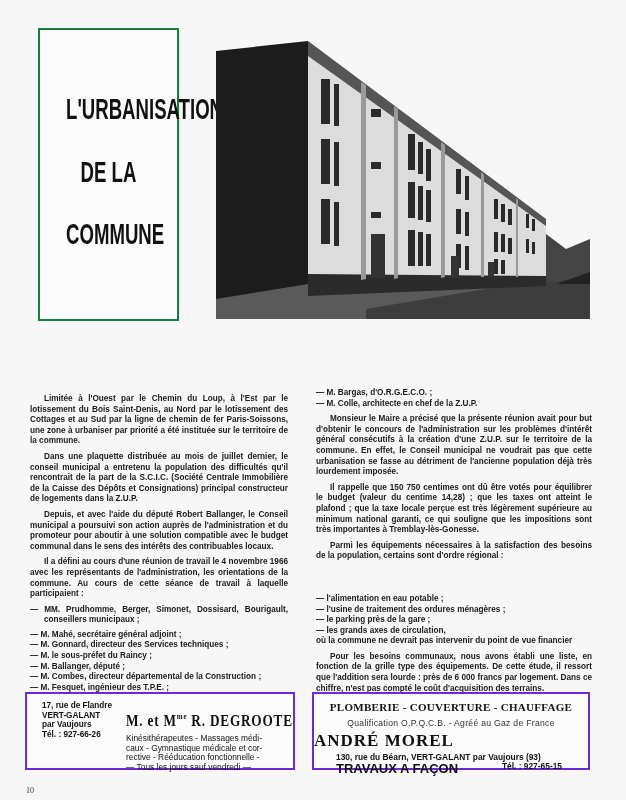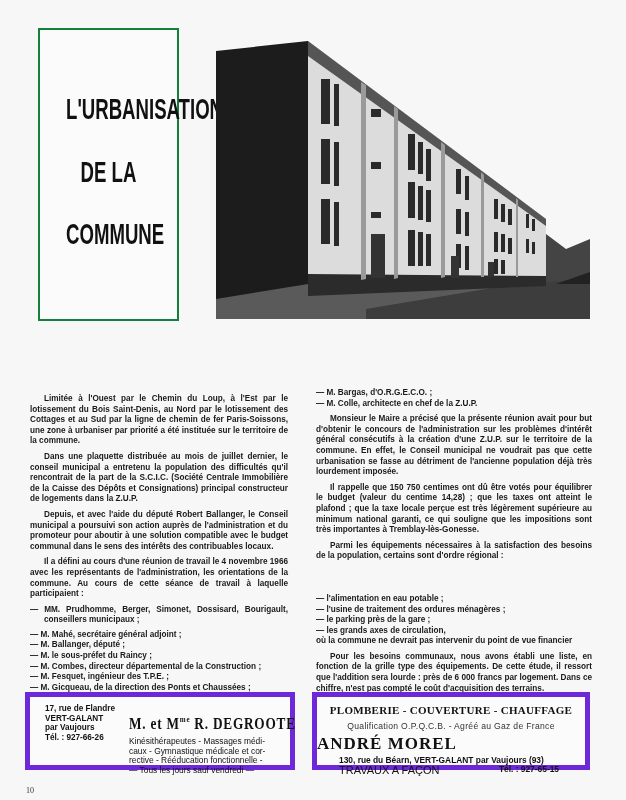--- a/index.html
+++ b/index.html
@@ -10,33 +10,33 @@
   .t2 { top:125px; font-size:30px; }
   .t3 { top:187px; font-size:30px; }
   .photo { position:absolute; left:216px; top:34px; width:374px; height:285px; }
   .col { position:absolute; font-size:8.2px; line-height:10.6px; font-weight:bold; color:#1a1a1a; text-align:justify; }
   .col p { margin:0 0 5px 0; text-indent:14px; }
   .col ul { list-style:none; margin:0 0 5px 0; padding:0; }
   .col li { padding-left:14px; text-indent:-14px; }
   .col .noind { text-indent:0; }
   .col-left { left:30px; top:394px; width:258px; }
   .col-right { left:316px; top:388px; width:276px; }
-  .ad { position:absolute; border:5px solid #6d28d9; background:#fbfbfb; box-sizing:border-box; }
+  .ad { position:absolute; border:2px solid #6d28d9; background:#fbfbfb; box-sizing:border-box; }
   .ad-left { left:25px; top:692px; width:270px; height:78px; }
   .ad-right { left:312px; top:692px; width:278px; height:78px; }
   .addr { position:absolute; left:15px; top:7px; font-size:8.2px; line-height:9.6px; font-weight:bold; }
   .addr div { white-space:nowrap; }
   .ad-name { position:absolute; left:99px; top:17px; font-family:"Liberation Serif", serif; font-weight:bold; font-size:17px; transform:scaleX(0.78); transform-origin:left; white-space:nowrap; letter-spacing:1px; }
   .ad-name sup { font-size:9px; }
   .ad-desc { position:absolute; left:99px; top:40px; width:160px; font-size:8.4px; line-height:9.6px; text-align:justify; white-space:nowrap; }
   .r-head { position:absolute; left:0; width:100%; top:7px; text-align:center; font-family:"Liberation Serif", serif; font-weight:bold; font-size:11px; letter-spacing:0.3px; white-space:nowrap; }
   .r-sub { position:absolute; left:0; width:100%; top:24px; text-align:center; font-family:"Liberation Sans", sans-serif; font-size:8.6px; color:#333; letter-spacing:0.3px; white-space:nowrap; }
   .r-name { position:absolute; left:0; width:100%; top:37px; text-align:left; font-family:"Liberation Serif", serif; font-weight:bold; font-size:17px; letter-spacing:1px; white-space:nowrap; }
   .r-addr { position:absolute; left:22px; top:58px; font-size:8.4px; font-weight:bold; white-space:nowrap; }
-  .r-trav { position:absolute; left:22px; top:67px; font-size:11px; font-weight:normal; white-space:nowrap; }
+  .r-trav { position:absolute; left:22px; top:67px; font-size:13px; font-weight:bold; white-space:nowrap; }
   .r-tel { position:absolute; right:26px; top:67px; font-size:8.4px; font-weight:bold; white-space:nowrap; }
   .pageno { position:absolute; left:26px; top:786px; font-size:8px; color:#333; font-family:"Liberation Serif", serif; }
 </style>
 </head>
 <body>
 
 <div class="title-box">
   <div class="t t1">L'URBANISATION</div>
   <div class="t t2">DE LA</div>
   <div class="t t3">COMMUNE</div>
@@ -114,22 +114,23 @@
 </svg>
 
 <div class="col col-left">
   <p>Limitée à l'Ouest par le Chemin du Loup, à l'Est par le lotissement du Bois Saint-Denis, au Nord par le lotissement des Cottages et au Sud par la ligne de chemin de fer Paris-Soissons, une zone à urbaniser par priorité a été instituée sur le territoire de la commune.</p>
   <p>Dans une plaquette distribuée au mois de juillet dernier, le conseil municipal a entretenu la population des difficultés qu'il rencontrait de la part de la S.C.I.C. (Société Centrale Immobilière de la Caisse des Dépôts et Consignations) principal constructeur de logements dans la Z.U.P.</p>
   <p>Depuis, et avec l'aide du député Robert Ballanger, le Conseil municipal a poursuivi son action auprès de l'administration et du promoteur pour aboutir à une solution compatible avec le budget communal dans le sens des intérêts des contribuables locaux.</p>
   <p>Il a défini au cours d'une réunion de travail le 4 novembre 1966 avec les représentants de l'administration, les orientations de la commune. Au cours de cette séance de travail à laquelle participaient :</p>
   <ul>
     <li style="margin-bottom:4px;">— MM. Prudhomme, Berger, Simonet, Dossisard, Bourigault, conseillers municipaux ;</li>
     <li>— M. Mahé, secrétaire général adjoint ;</li>
+    <li>— M. Gonnard, directeur des Services techniques ;</li>
+    <li>— M. le sous-préfet du Raincy ;</li>
     <li>— M. Ballanger, député ;</li>
-    <li>— M. le sous-préfet du Raincy ;</li>
     <li>— M. Combes, directeur départemental de la Construction ;</li>
     <li>— M. Fesquet, ingénieur des T.P.E. ;</li>
     <li>— M. Gicqueau, de la direction des Ponts et Chaussées ;</li>
   </ul>
 </div>
 
 <div class="col col-right">
   <ul>
     <li>— M. Bargas, d'O.R.G.E.C.O. ;</li>
     <li>— M. Colle, architecte en chef de la Z.U.P.</li>

